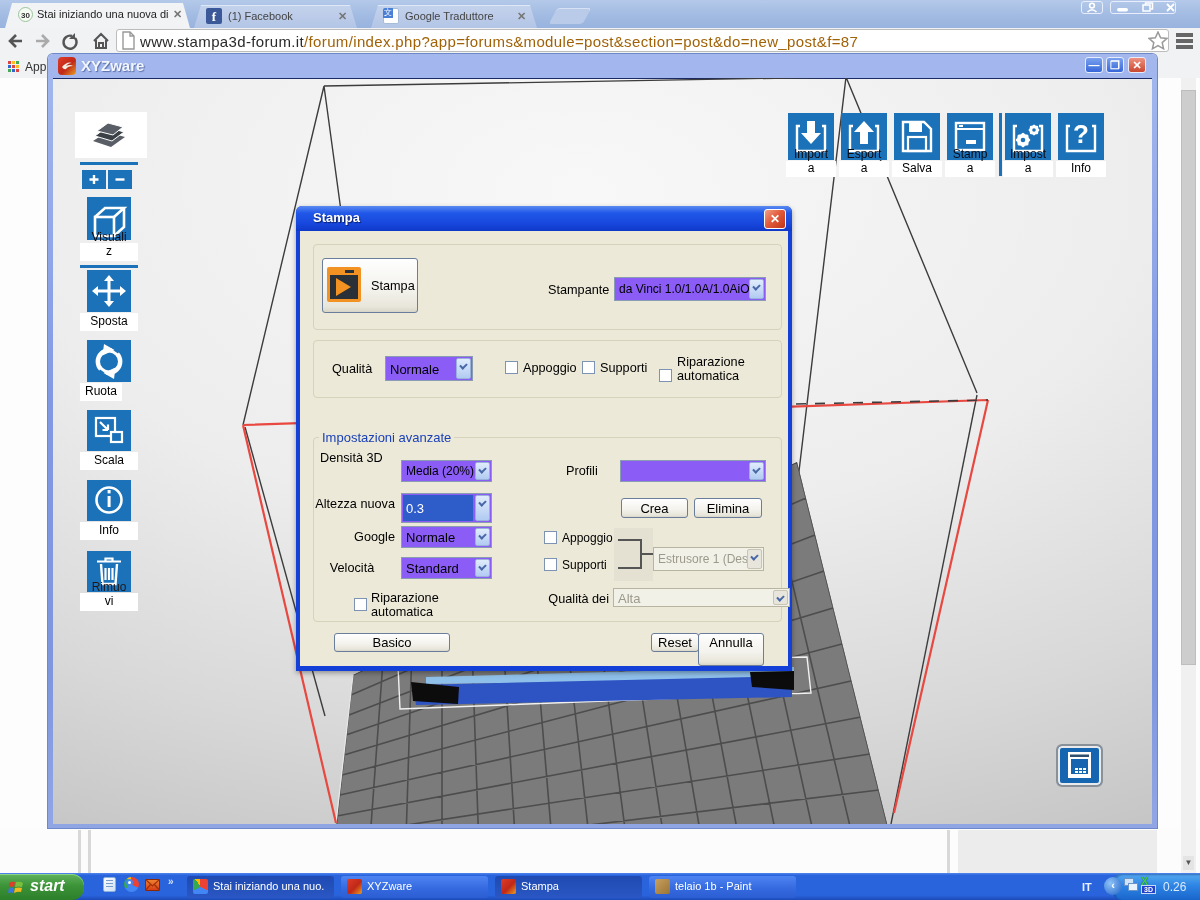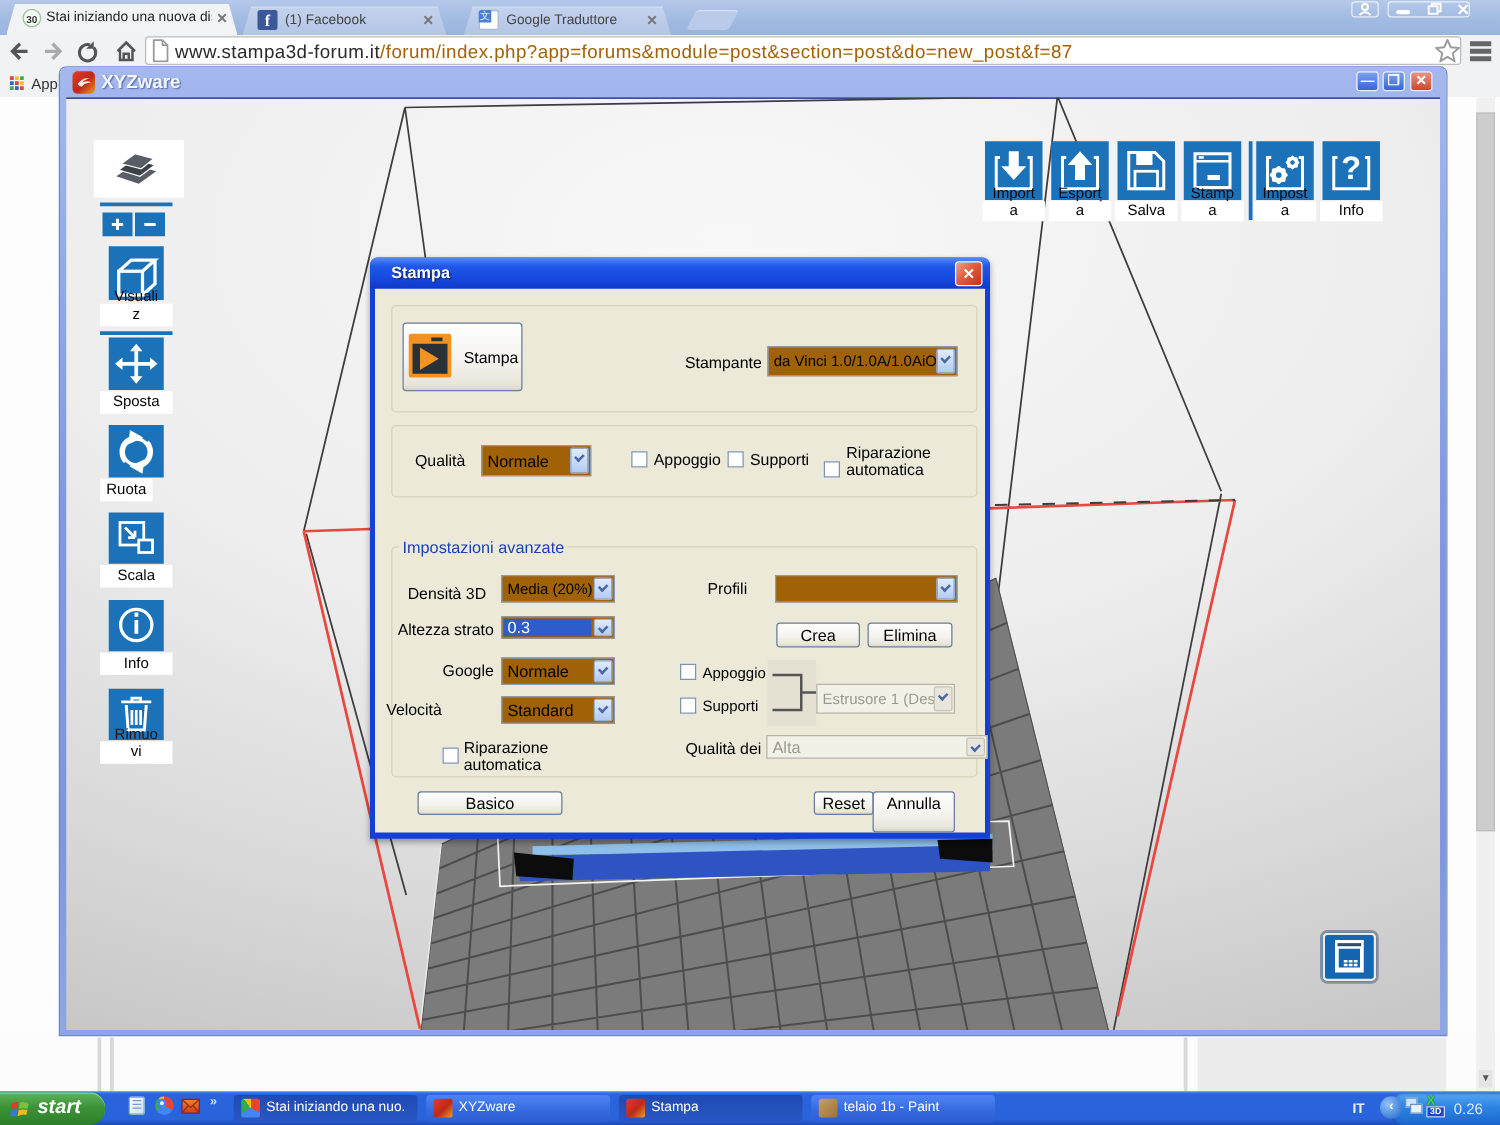--- a/index.html
+++ b/index.html
@@ -22,21 +22,21 @@
 #pageR{left:1157px;top:78px;width:43px;height:795px;background:#fdfdfd}
 #pageB{left:0;top:828px;width:1200px;height:45px;background:#fcfcfc}
 #scrollbar{left:1181px;top:78px;width:15px;height:795px;background:#f0f0f0}
 #scrollthumb{left:1181px;top:90px;width:15px;height:575px;background:#cdcdcd;border:1px solid #bdbdbd}
 
 #xyzwin{left:48px;top:54px;width:1109px;height:774px;background:linear-gradient(180deg,#a4b8ee 0%,#8099e2 45%,#7e96de 80%,#90a6e4 100%);border-radius:5px 5px 0 0;box-shadow:0 0 0 1px #6f88c8}
 #xyztitle{left:48px;top:54px;width:1109px;height:24px;color:#f2f6ff;font-weight:bold;font-size:15px}
 #xyzview{left:53px;top:78px;width:1099px;height:746px;background:radial-gradient(ellipse 115% 100% at 48% 15%,#f8f8f8 0%,#ededed 45%,#d8d8d8 75%,#c2c2c2 100%);border-top:1px solid #1a2a66}
 .winbtn{width:18px;height:16px;border-radius:3px;font-size:11px;color:#fff;text-align:center;line-height:15px;border:1px solid #e6ecfa}
 
-.dd{position:absolute;background:#a16207;border:1px solid #8a9cb2;font-size:13px;color:#000}
+.dd{position:absolute;background:#8b5cf6;border:1px solid #8a9cb2;font-size:13px;color:#000}
 .dd .t{position:absolute;left:4px;top:50%;transform:translateY(-50%);white-space:nowrap}
 .dd .a{position:absolute;right:1px;top:1px;bottom:1px;width:15px;background:linear-gradient(180deg,#e0ecfc,#b2cbf2);border:1px solid #9ab2da;border-radius:2px}
 .dd .a:after{content:"";position:absolute;left:3px;top:4px;width:5px;height:3px;border-left:2px solid #4868a8;border-bottom:2px solid #4868a8;transform:rotate(-45deg)}
 .dd.dis{border-color:#b8b4a2;background:#f2f1e8;color:#9c9a8c}
 .dd.dis .a{background:#e8e6dc;border-color:#c8c4b2}
 .dd.dis .a:after{border-top-color:#a8a494}
 
 .xpbtn{position:absolute;background:linear-gradient(180deg,#fefefe 0%,#f4f3ee 55%,#e8e6da 90%,#d8d4c8 100%);border:1px solid #6a7e9c;border-radius:3px;font-size:13px;color:#000;text-align:center}
 
 .cb{position:absolute;width:13px;height:13px;background:#fff;border:1px solid #7c94b2}
@@ -319,45 +319,45 @@
     <span class="t">Normale</span>
     <span class="a"></span>
   </div>
 <div class="cb" style="left:505px;top:361px"></div>
 <div class="lbl" style="left:523px;top:361px">Appoggio</div>
 <div class="cb" style="left:582px;top:361px"></div>
 <div class="lbl" style="left:600px;top:361px">Supporti</div>
 <div class="cb" style="left:659px;top:369px"></div>
 <div class="lbl" style="left:677px;top:355px">Riparazione<br>automatica</div>
 
-<div class="lbl" style="left:320px;top:468px;width:75px;text-align:center">Densità 3D</div>
+<div class="lbl" style="left:320px;top:451px;width:75px;text-align:left">Densità 3D</div>
 <div class="dd" style="left:401px;top:460px;width:91px;height:22px;font-size:12px">
     <span class="t">Media (20%)</span>
     <span class="a"></span>
   </div>
 <div class="lbl" style="left:566px;top:464px">Profili</div>
 <div class="dd" style="left:620px;top:460px;width:146px;height:22px">
     <span class="a"></span>
   </div>
-<div class="lbl" style="left:309px;top:497px;width:86px;text-align:right">Altezza strato</div>
-<div class="dd" style="left:401px;top:493px;width:91px;height:18px">
+<div class="lbl" style="left:309px;top:497px;width:86px;text-align:right">Altezza nuova</div>
+<div class="dd" style="left:401px;top:493px;width:91px;height:30px">
     <span class="abs" style="left:1px;top:1px;right:18px;bottom:1px;background:#2e5cc8"></span>
     <span class="t" style="color:#fff;z-index:1">0.3</span>
     <span class="a"></span>
   </div>
 <div class="xpbtn" style="left:621px;top:498px;width:67px;height:20px;line-height:19px">Crea</div>
 <div class="xpbtn" style="left:694px;top:498px;width:68px;height:20px;line-height:19px">Elimina</div>
 <div class="lbl" style="left:320px;top:530px;width:75px;text-align:right">Google</div>
 <div class="dd" style="left:401px;top:526px;width:91px;height:22px">
     <span class="t">Normale</span>
     <span class="a"></span>
   </div>
 <div class="cb" style="left:544px;top:531px"></div>
 <div class="lbl" style="left:562px;top:531px;font-size:12px">Appoggio</div>
-<div class="lbl" style="left:309px;top:561px;width:86px;text-align:left">Velocità</div>
+<div class="lbl" style="left:309px;top:561px;width:86px;text-align:center">Velocità</div>
 <div class="dd" style="left:401px;top:557px;width:91px;height:22px">
     <span class="t">Standard</span>
     <span class="a"></span>
   </div>
 <div class="cb" style="left:544px;top:558px"></div>
 <div class="lbl" style="left:562px;top:558px;font-size:12px">Supporti</div>
 <div class="abs" style="left:614px;top:528px;width:39px;height:53px;background:#e4e1d2"></div>
 <svg class="abs" style="left:614px;top:528px" width="42" height="53" viewBox="0 0 42 53">
  <path d="M4 12 H27 V40 H4 M27 26 H41" fill="none" stroke="#555" stroke-width="2"></path>
 </svg>

